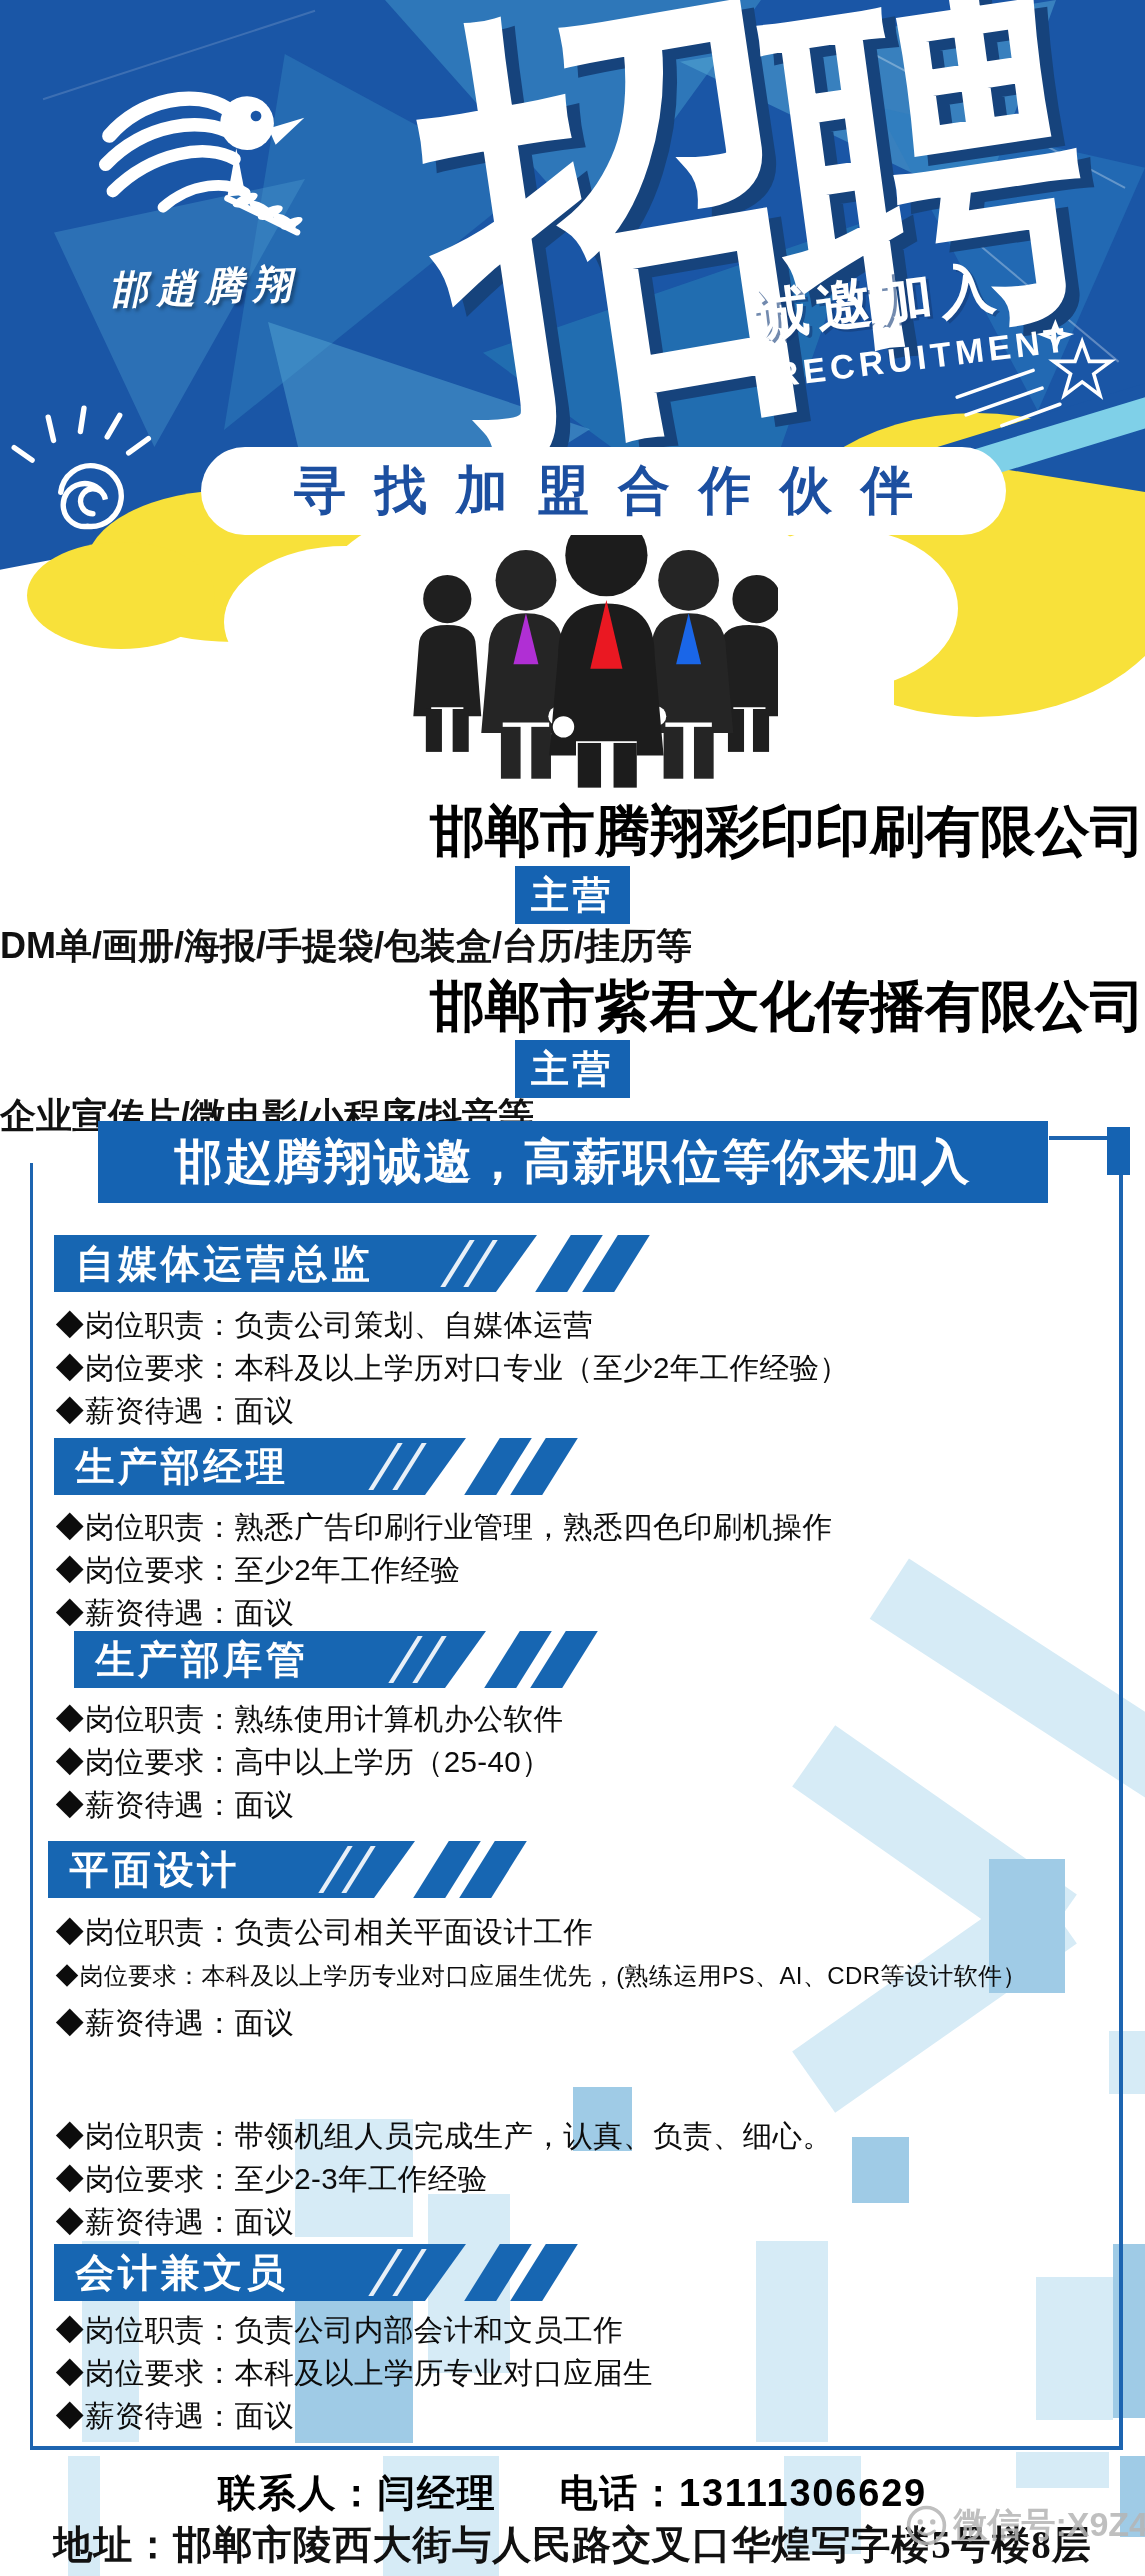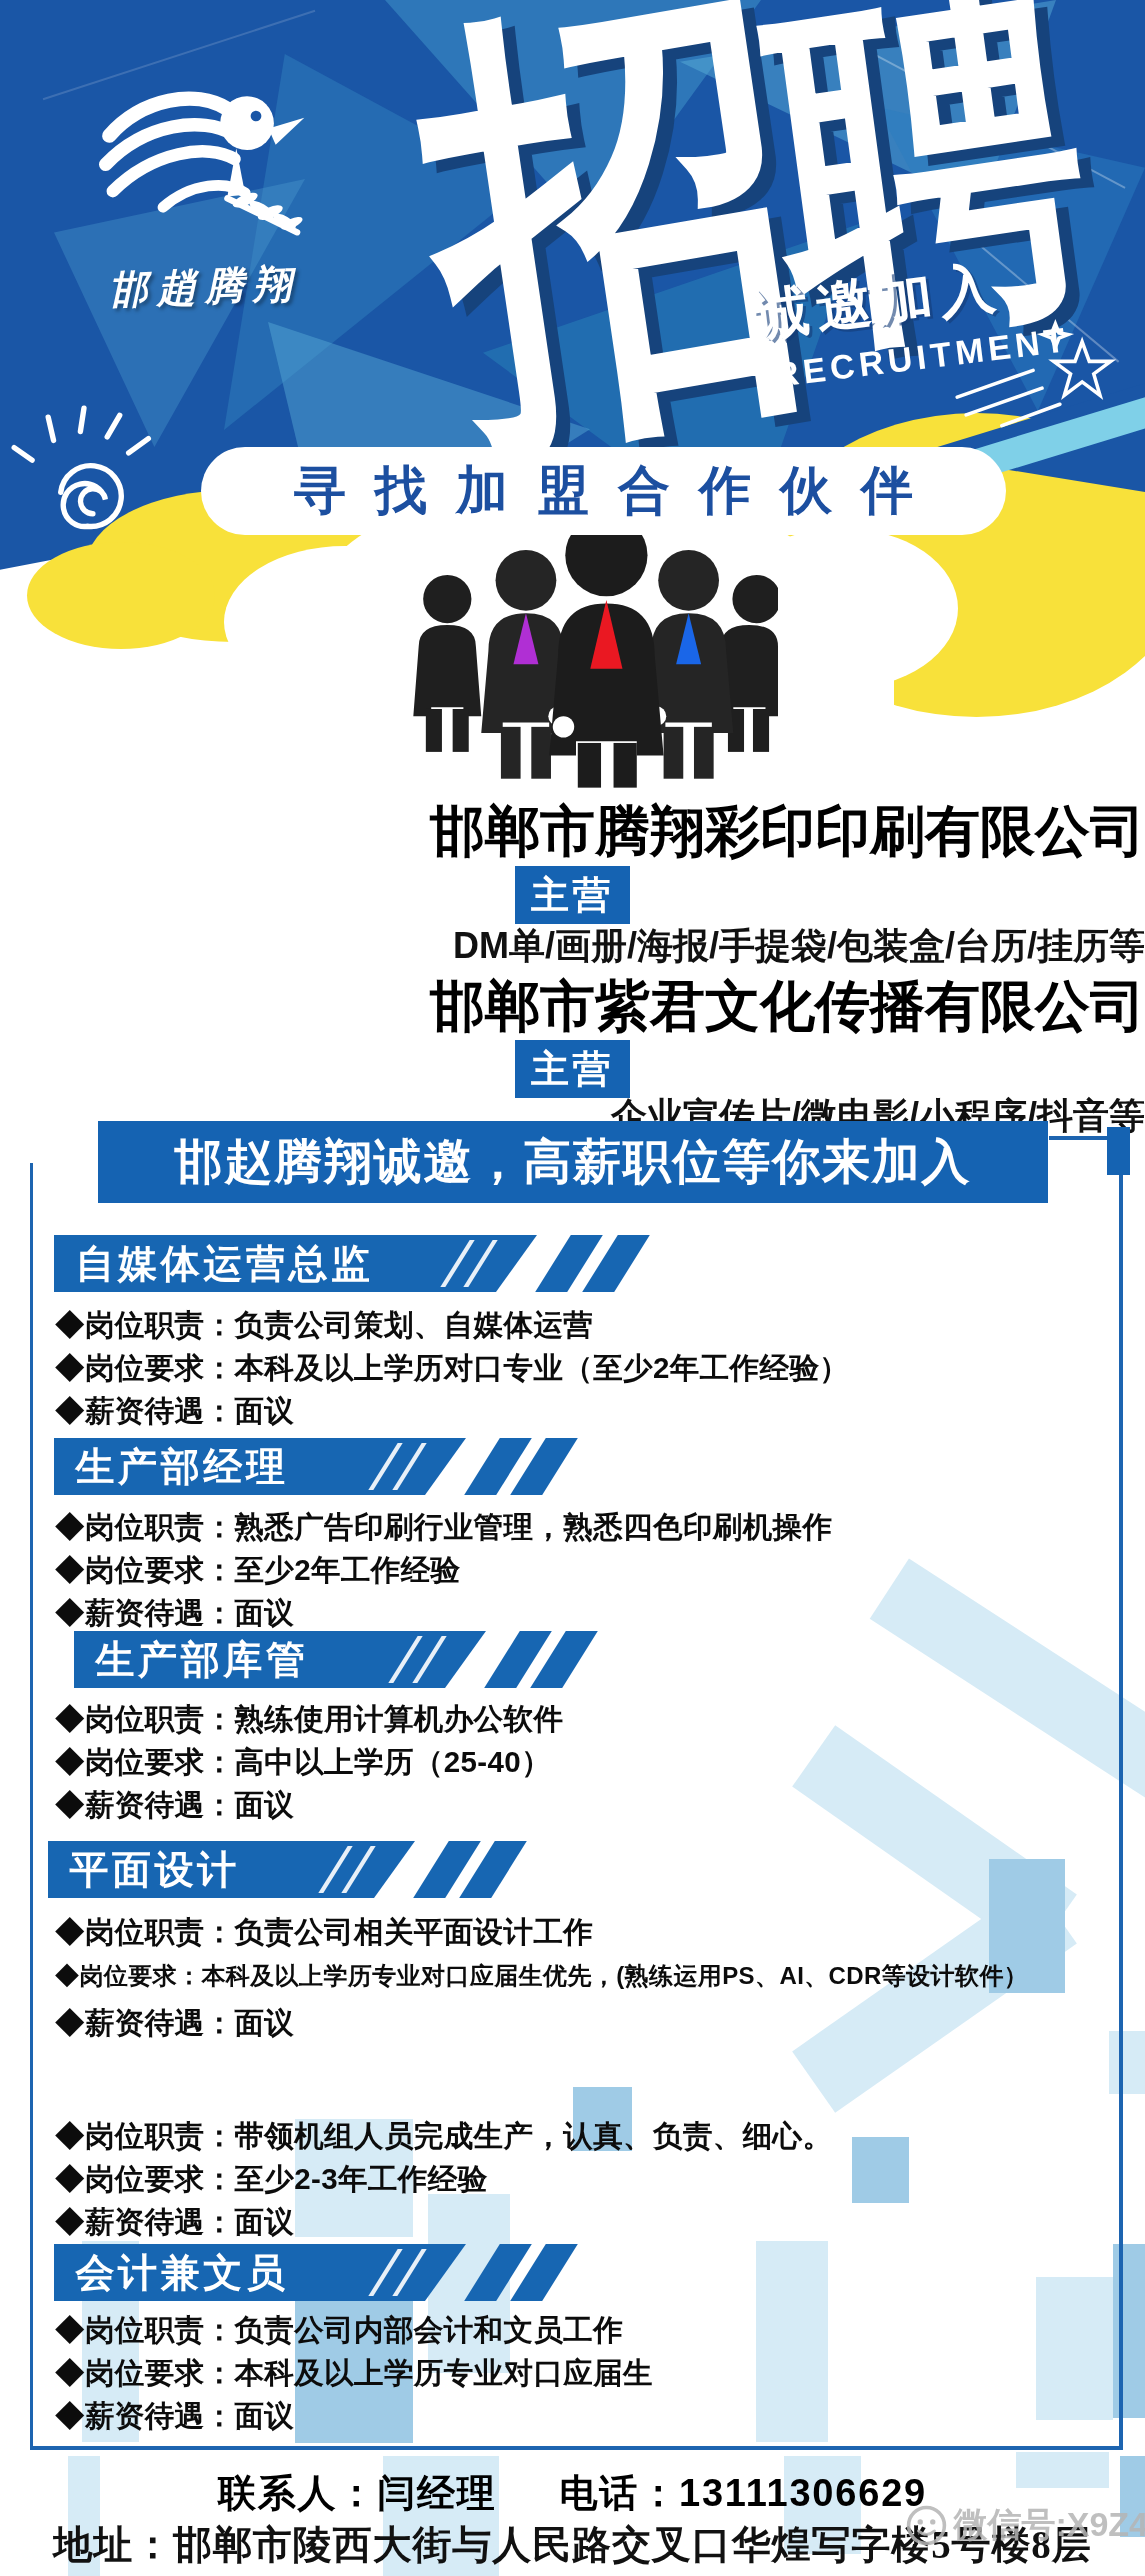--- a/index.html
+++ b/index.html
@@ -52,39 +52,39 @@
         display:flex;align-items:center;justify-content:center;
         color:#1c4fa0;font-size:52px;font-weight:900;letter-spacing:29px;padding-left:29px;box-sizing:border-box;
         font-family:"Liberation Serif",serif;}
 
   
   .company-name{left:0;width:1145px;text-align:right;color:#000;font-weight:900;font-size:55px;
                 font-family:"Liberation Serif",serif;z-index:5;}
   .tag{left:0;width:1145px;text-align:center;z-index:5;}
   .tag span{display:inline-block;background:#1563b2;color:#fff;font-size:38px;font-weight:900;
             padding:3.6px 16px;letter-spacing:3.6px;}
-  .services{left:0;width:1145px;text-align:right;color:#111;font-weight:700;font-size:36px;z-index:5;}
+  .services{left:0;width:1145px;text-align:left;color:#111;font-weight:700;font-size:36px;z-index:5;}
 
   
   .banner{left:98px;top:1121px;width:950px;height:82px;background:#1563b2;z-index:5;
           display:flex;align-items:center;justify-content:center;color:#fff;font-size:48px;font-weight:900;letter-spacing:1.8px;}
   .banner-sq{left:1107px;top:1127px;width:23px;height:48px;background:#1563b2;z-index:5;}
 
   
   .frame{background:#1d64b0;z-index:2;}
 
   
   .job-head{height:57px;z-index:3;}
   .job-bar{position:absolute;left:0;top:0;height:57px;background:#1766b2;
            clip-path:polygon(0 0,100% 0,calc(100% - 41px) 100%,0 100%);}
   .job-title{position:absolute;left:21.5px;top:0;height:57px;line-height:57px;color:#fff;
              font-size:39px;font-weight:900;letter-spacing:3.6px;white-space:nowrap;}
   .bar-slash{position:absolute;top:5.4px;width:5.4px;height:47px;background:#fff;transform:skewX(-32deg);opacity:.9;}
   .stripe{position:absolute;top:0;height:57px;width:32px;background:#1766b2;transform:skewX(-32deg);}
-  .job-line{position:absolute;left:55px;color:#0c0c0c;font-size:29.5px;font-weight:700;white-space:nowrap;z-index:3;letter-spacing:0.4px;}
+  .job-line{position:absolute;left:55px;color:#0c0c0c;font-size:29.5px;font-weight:400;white-space:nowrap;z-index:3;letter-spacing:0.4px;}
   .job-line.tight{font-size:24px;}
 
   
   .pale{background:#d6ebf6;} .med{background:#9fcbe6;}
   .decor{z-index:0;}
 
   
   .footer-line1{left:0;top:2468px;width:1145px;text-align:center;z-index:4;color:#000;
                 font-size:38px;font-weight:900;letter-spacing:1.8px;}
   .footer-line1 .gap{display:inline-block;width:63px;}

